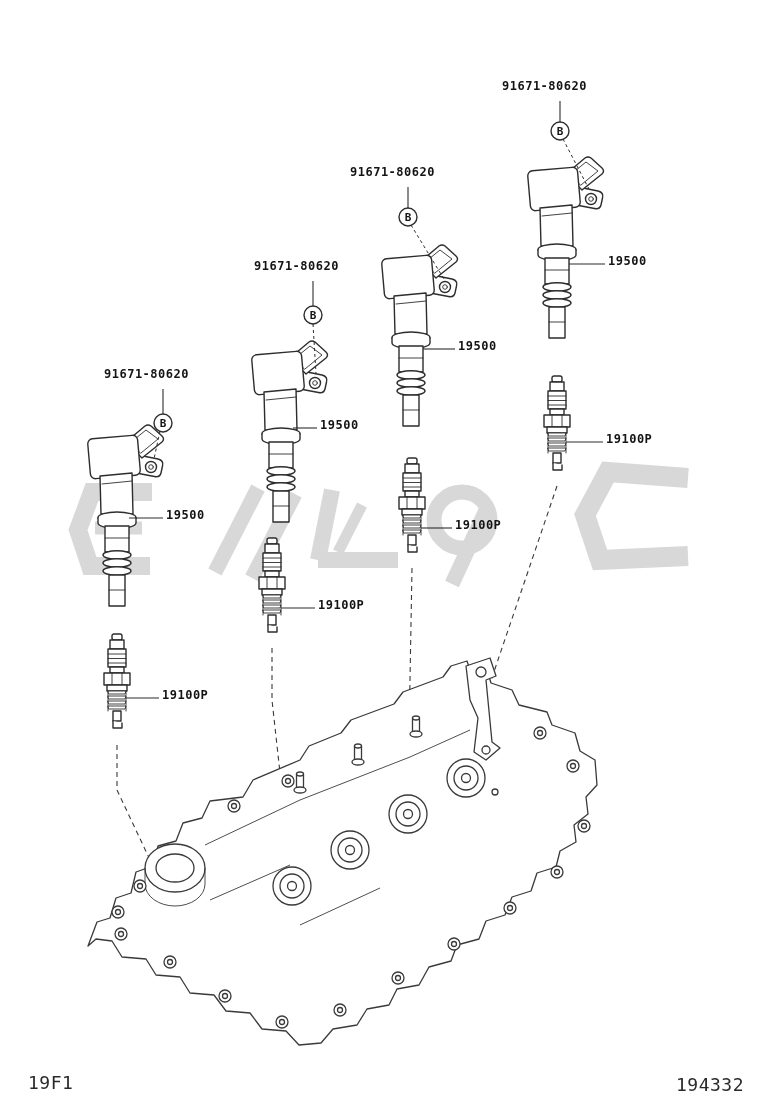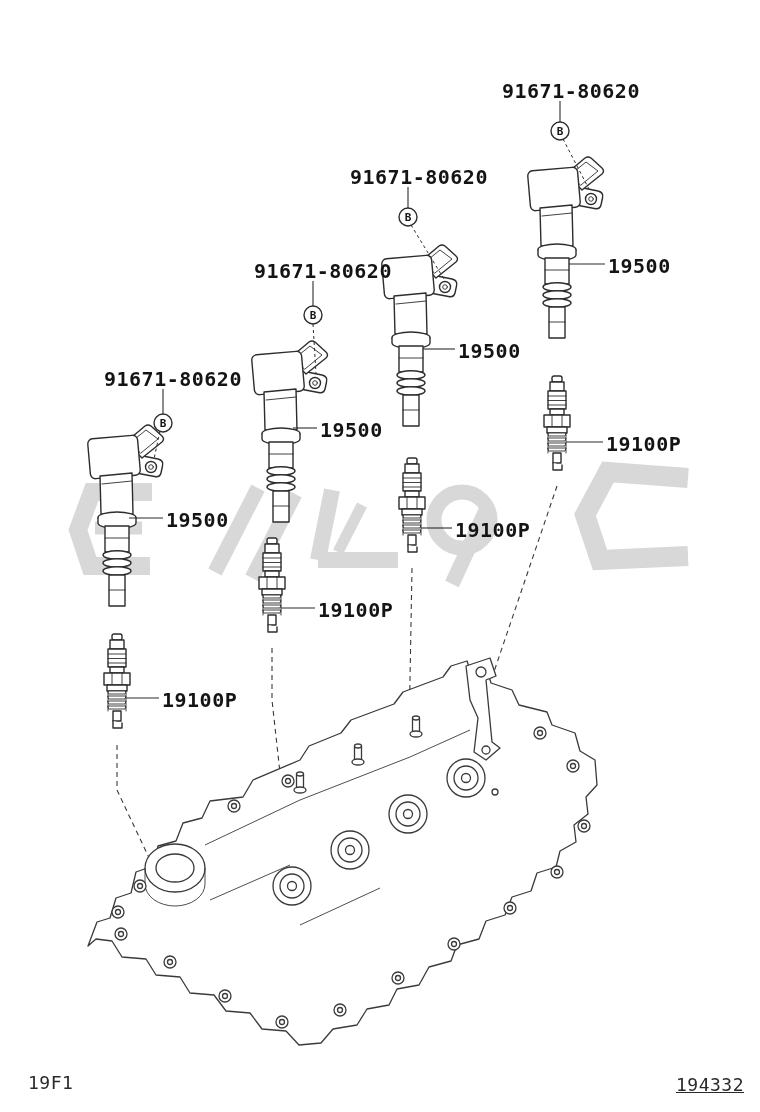--- a/index.html
+++ b/index.html
@@ -6,21 +6,21 @@
   .page{
     position:relative;
     width:760px;height:1112px;
     background:#ffffff;
     font-family:"DejaVu Sans Mono", monospace;
     overflow:hidden;
   }
   .part-label{
     position:absolute;
     font-weight:bold;
-    font-size:20px;
+    font-size:12px;
     color:#141414;
     white-space:nowrap;
     letter-spacing:0.5px;
   }
   .footer-text{
     position:absolute;
     font-size:18px;
     color:#2a2a2a;
     letter-spacing:0.5px;
   }
@@ -283,15 +283,15 @@
   <div class="part-label" style="left:320px;top:418px;">19500</div>
   <div class="part-label" style="left:458px;top:339px;">19500</div>
   <div class="part-label" style="left:608px;top:254px;">19500</div>
 
   <div class="part-label" style="left:162px;top:688px;">19100P</div>
   <div class="part-label" style="left:318px;top:598px;">19100P</div>
   <div class="part-label" style="left:455px;top:518px;">19100P</div>
   <div class="part-label" style="left:606px;top:432px;">19100P</div>
 
   <div class="footer-text" style="left:28px;top:1072px;">19F1</div>
-  <div class="footer-text" style="left:676px;top:1074px;text-decoration:underline;">194332</div>
+  <div class="footer-text" style="left:676px;top:1074px;">194332</div>
 
 </div>
 
 </body></html>

